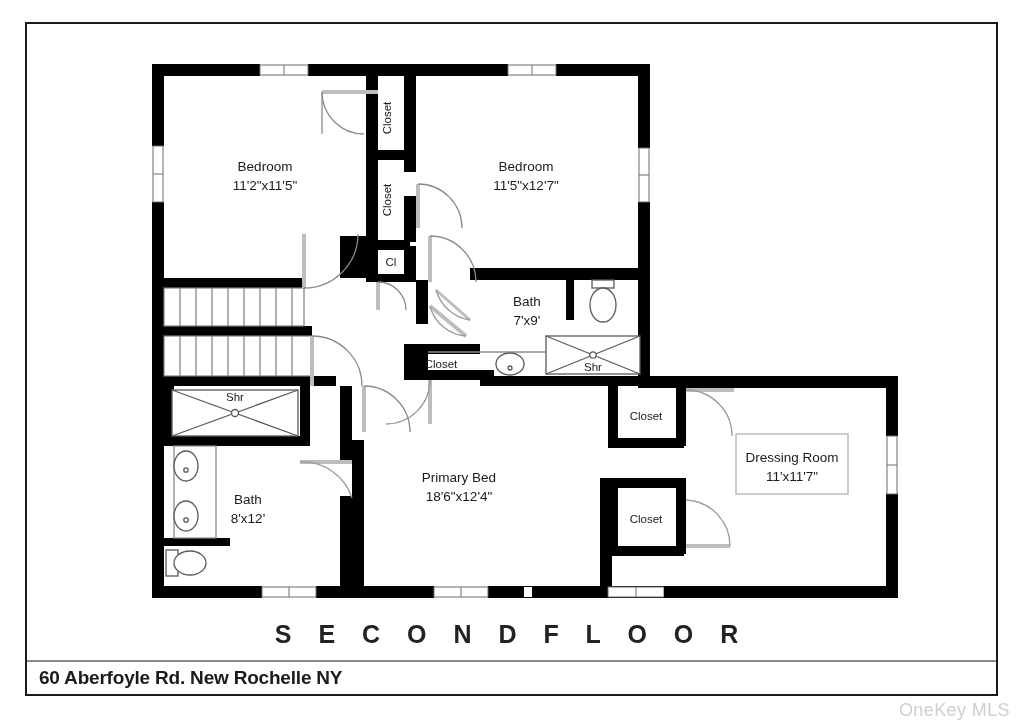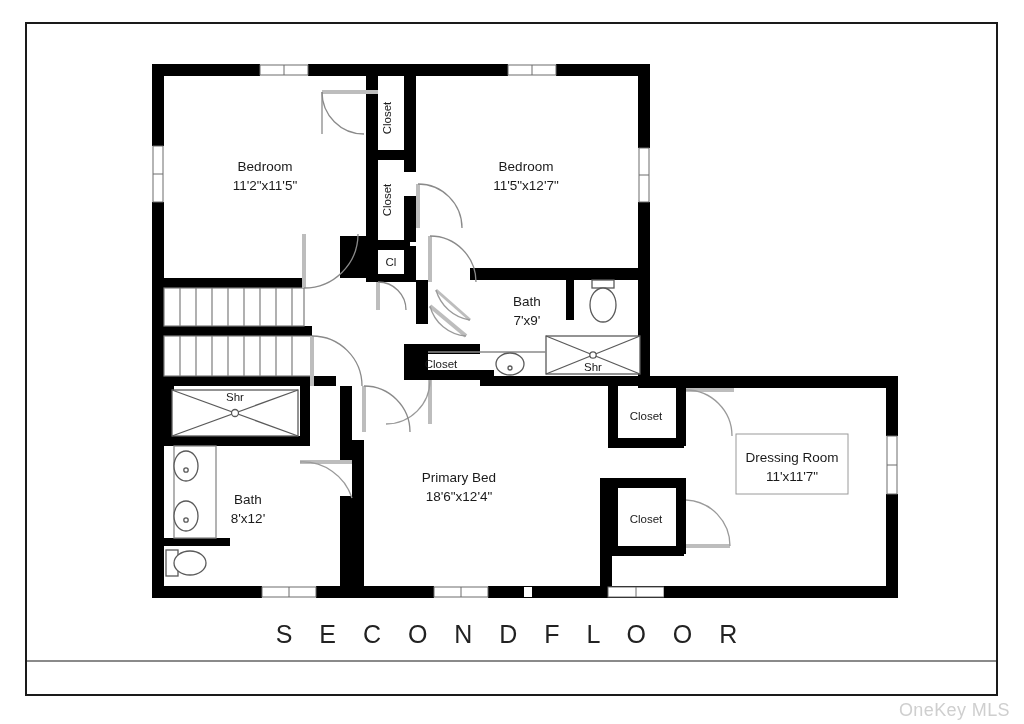--- a/index.html
+++ b/index.html
@@ -12,21 +12,21 @@
     border:2px solid #1a1a1a;box-sizing:border-box;background:#fff;
   }
 
   
   #plan{position:absolute;left:0;top:0;width:1024px;height:724px;}
 
   
   #floor-title{
     position:absolute;left:27px;top:608px;width:969px;height:52px;
     display:flex;align-items:center;justify-content:center;
-    font-size:25px;letter-spacing:10px;color:#222;font-weight:400;
+    font-size:25px;letter-spacing:10px;color:#222;font-weight:700;
   }
   #divider{
     position:absolute;left:27px;top:660px;width:969px;height:2px;background:#8a8a8a;
   }
   #address{
     position:absolute;left:27px;top:662px;width:969px;height:32px;
     display:flex;align-items:center;padding-left:12px;box-sizing:border-box;
     font-size:19px;font-weight:bold;color:#1b1b1b;letter-spacing:-0.2px;
   }
   #watermark{
@@ -296,15 +296,16 @@
 
     <g text-anchor="middle">
       <text class="rl-b" x="593" y="371">Shr</text>
       <text class="rl-b" x="235" y="401">Shr</text>
     </g>
 
   </svg>
 
   <div id="floor-title">S E C O N D   F L O O R</div>
   <div id="divider"></div>
+  <div id="address">60 Aberfoyle Rd. New Rochelle NY</div>
   <div id="watermark">OneKey MLS</div>
 
 </div>
 
 </body></html>

